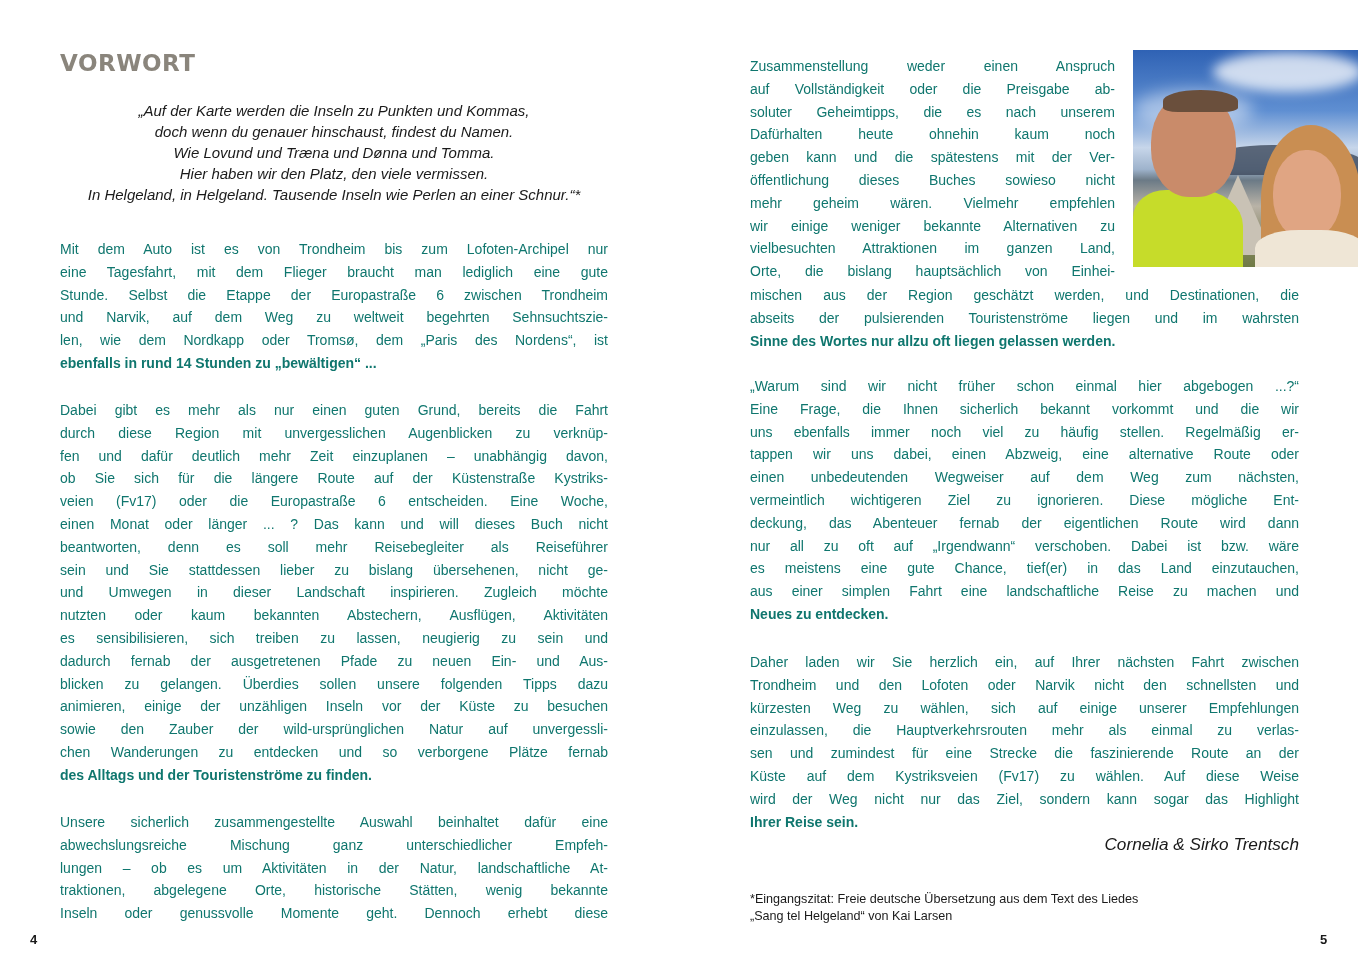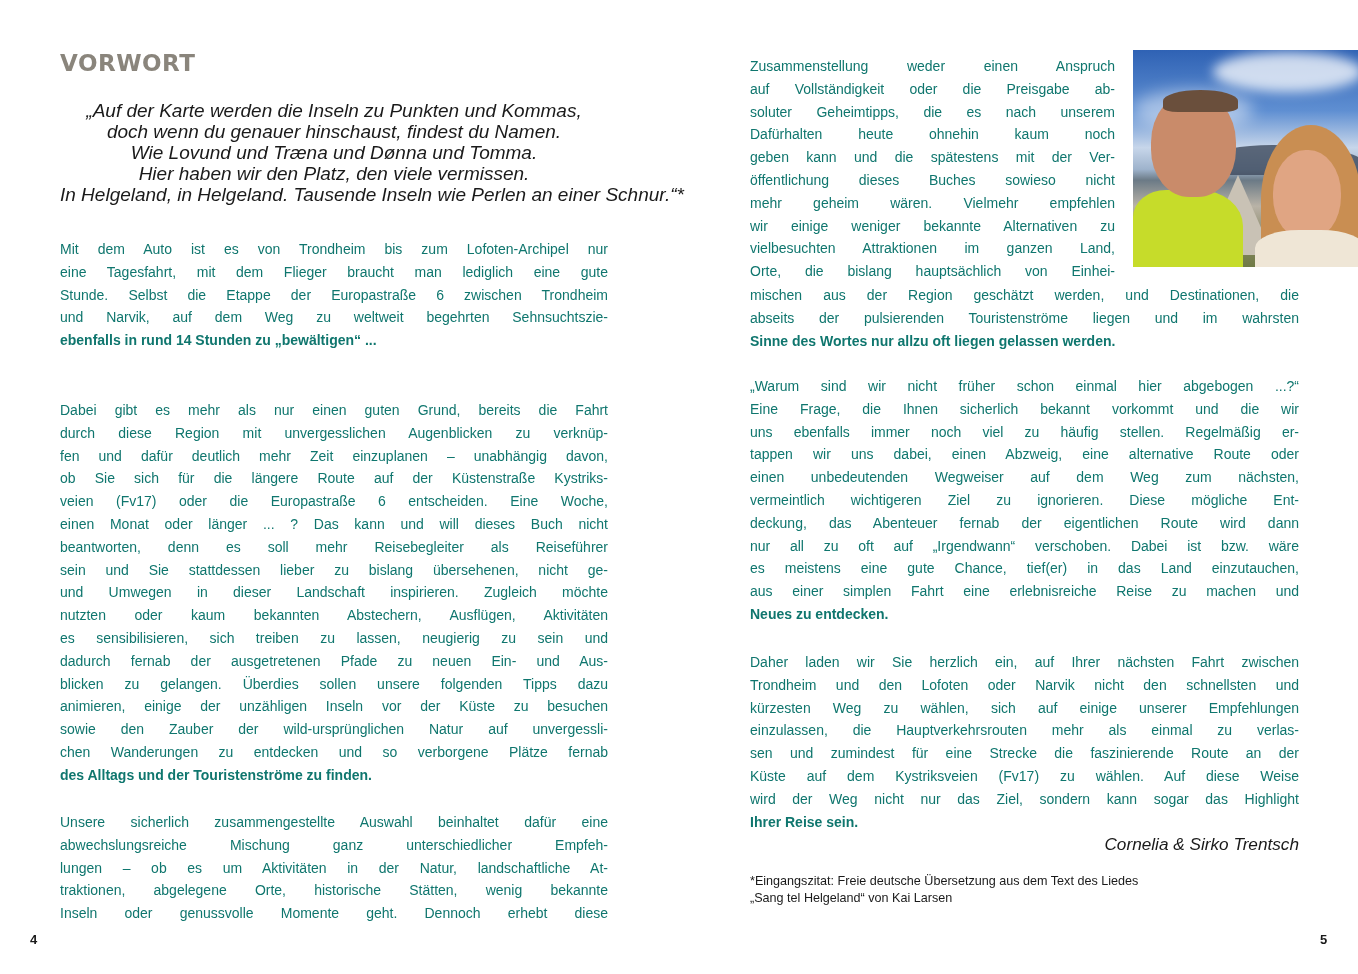--- a/index.html
+++ b/index.html
@@ -13,21 +13,21 @@
     .title {
       position: absolute; left: 60px; top: 50px;
       font-family: "DejaVu Sans", sans-serif;
       font-size: 23px; font-weight: bold; letter-spacing: 0.5px;
       color: #8a857c;
     }
 
     .epigraph {
       position: absolute; left: 60px; top: 100px; width: 548px;
       text-align: center; font-style: italic;
-      font-size: 19px; line-height: 21px; color: #1a1a1a;
+      font-size: 15px; line-height: 21px; color: #1a1a1a;
     }
     .epigraph .line { display: block; white-space: nowrap; }
 
     .body-text {
       font-size: 14px; line-height: 22.8px; text-align: justify;
       color: #0f766e; hyphens: manual;
     }
     .body-text .ln { display: block; text-align: justify; text-align-last: justify; white-space: nowrap; }
     .body-text .ln.last { text-align-last: left; font-weight: bold; }
 
@@ -57,21 +57,21 @@
     .photo .woman-hair { position: absolute; left: 128px; top: 75px; width: 100px; height: 150px; background: #c98e52; border-radius: 50% 50% 20% 20%; }
     .photo .woman-face { position: absolute; left: 140px; top: 100px; width: 68px; height: 90px; border-radius: 48%; background: #e0a583; }
     .photo .woman-top { position: absolute; left: 122px; top: 180px; width: 110px; height: 45px; background: #efe6d6; border-radius: 40% 40% 0 0; }
 
     .signature {
       position: absolute; left: 71px; width: 549px; top: 833px;
       text-align: right; font-style: italic; font-size: 17.2px; line-height: 22px;
     }
 
     .footnote {
-      position: absolute; left: 71px; top: 873px;
+      position: absolute; left: 71px; top: 891px;
       font-size: 12.6px; line-height: 16.5px; color: #1a1a1a;
     }
     .footnote .ln { display: block; white-space: nowrap; }
 
     .page-number { position: absolute; top: 932px; font-size: 13px; font-weight: bold; color: #1a1a1a; }
     .pn-left { left: 30px; }
     .pn-right { left: 641px; }
   </style>
 </head>
 <body>
@@ -85,20 +85,21 @@
     <span class="line">Wie Lovund und Træna und Dønna und Tomma.</span>
     <span class="line">Hier haben wir den Platz, den viele vermissen.</span>
     <span class="line">In Helgeland, in Helgeland. Tausende Inseln wie Perlen an einer Schnur.“*</span>
   </div>
 
   <div class="body-text left-col p1">
     <span class="ln">Mit dem Auto ist es von Trondheim bis zum Lofoten-Archipel nur</span>
     <span class="ln">eine Tagesfahrt, mit dem Flieger braucht man lediglich eine gute</span>
     <span class="ln">Stunde. Selbst die Etappe der Europastraße 6 zwischen Trondheim</span>
     <span class="ln">und Narvik, auf dem Weg zu weltweit begehrten Sehnsuchtszie-</span>
+    <span class="ln">len, wie dem Nordkapp oder Tromsø, dem „Paris des Nordens“, ist</span>
     <span class="ln last">ebenfalls in rund 14 Stunden zu „bewältigen“ ...</span>
   </div>
 
   <div class="body-text left-col p2">
     <span class="ln">Dabei gibt es mehr als nur einen guten Grund, bereits die Fahrt</span>
     <span class="ln">durch diese Region mit unvergesslichen Augenblicken zu verknüp-</span>
     <span class="ln">fen und dafür deutlich mehr Zeit einzuplanen – unabhängig davon,</span>
     <span class="ln">ob Sie sich für die längere Route auf der Küstenstraße Kystriks-</span>
     <span class="ln">veien (Fv17) oder die Europastraße 6 entscheiden. Eine Woche,</span>
     <span class="ln">einen Monat oder länger ... ? Das kann und will dieses Buch nicht</span>
@@ -163,21 +164,21 @@
   <div class="body-text right-col r-p2">
     <span class="ln">„Warum sind wir nicht früher schon einmal hier abgebogen ...?“</span>
     <span class="ln">Eine Frage, die Ihnen sicherlich bekannt vorkommt und die wir</span>
     <span class="ln">uns ebenfalls immer noch viel zu häufig stellen. Regelmäßig er-</span>
     <span class="ln">tappen wir uns dabei, einen Abzweig, eine alternative Route oder</span>
     <span class="ln">einen unbedeutenden Wegweiser auf dem Weg zum nächsten,</span>
     <span class="ln">vermeintlich wichtigeren Ziel zu ignorieren. Diese mögliche Ent-</span>
     <span class="ln">deckung, das Abenteuer fernab der eigentlichen Route wird dann</span>
     <span class="ln">nur all zu oft auf „Irgendwann“ verschoben. Dabei ist bzw. wäre</span>
     <span class="ln">es meistens eine gute Chance, tief(er) in das Land einzutauchen,</span>
-    <span class="ln">aus einer simplen Fahrt eine erlebnisreiche Reise zu machen und</span>
+    <span class="ln">aus einer simplen Fahrt eine landschaftliche Reise zu machen und</span>
     <span class="ln last">Neues zu entdecken.</span>
   </div>
 
   <div class="body-text right-col r-p3">
     <span class="ln">Daher laden wir Sie herzlich ein, auf Ihrer nächsten Fahrt zwischen</span>
     <span class="ln">Trondheim und den Lofoten oder Narvik nicht den schnellsten und</span>
     <span class="ln">kürzesten Weg zu wählen, sich auf einige unserer Empfehlungen</span>
     <span class="ln">einzulassen, die Hauptverkehrsrouten mehr als einmal zu verlas-</span>
     <span class="ln">sen und zumindest für eine Strecke die faszinierende Route an der</span>
     <span class="ln">Küste auf dem Kystriksveien (Fv17) zu wählen. Auf diese Weise</span>

